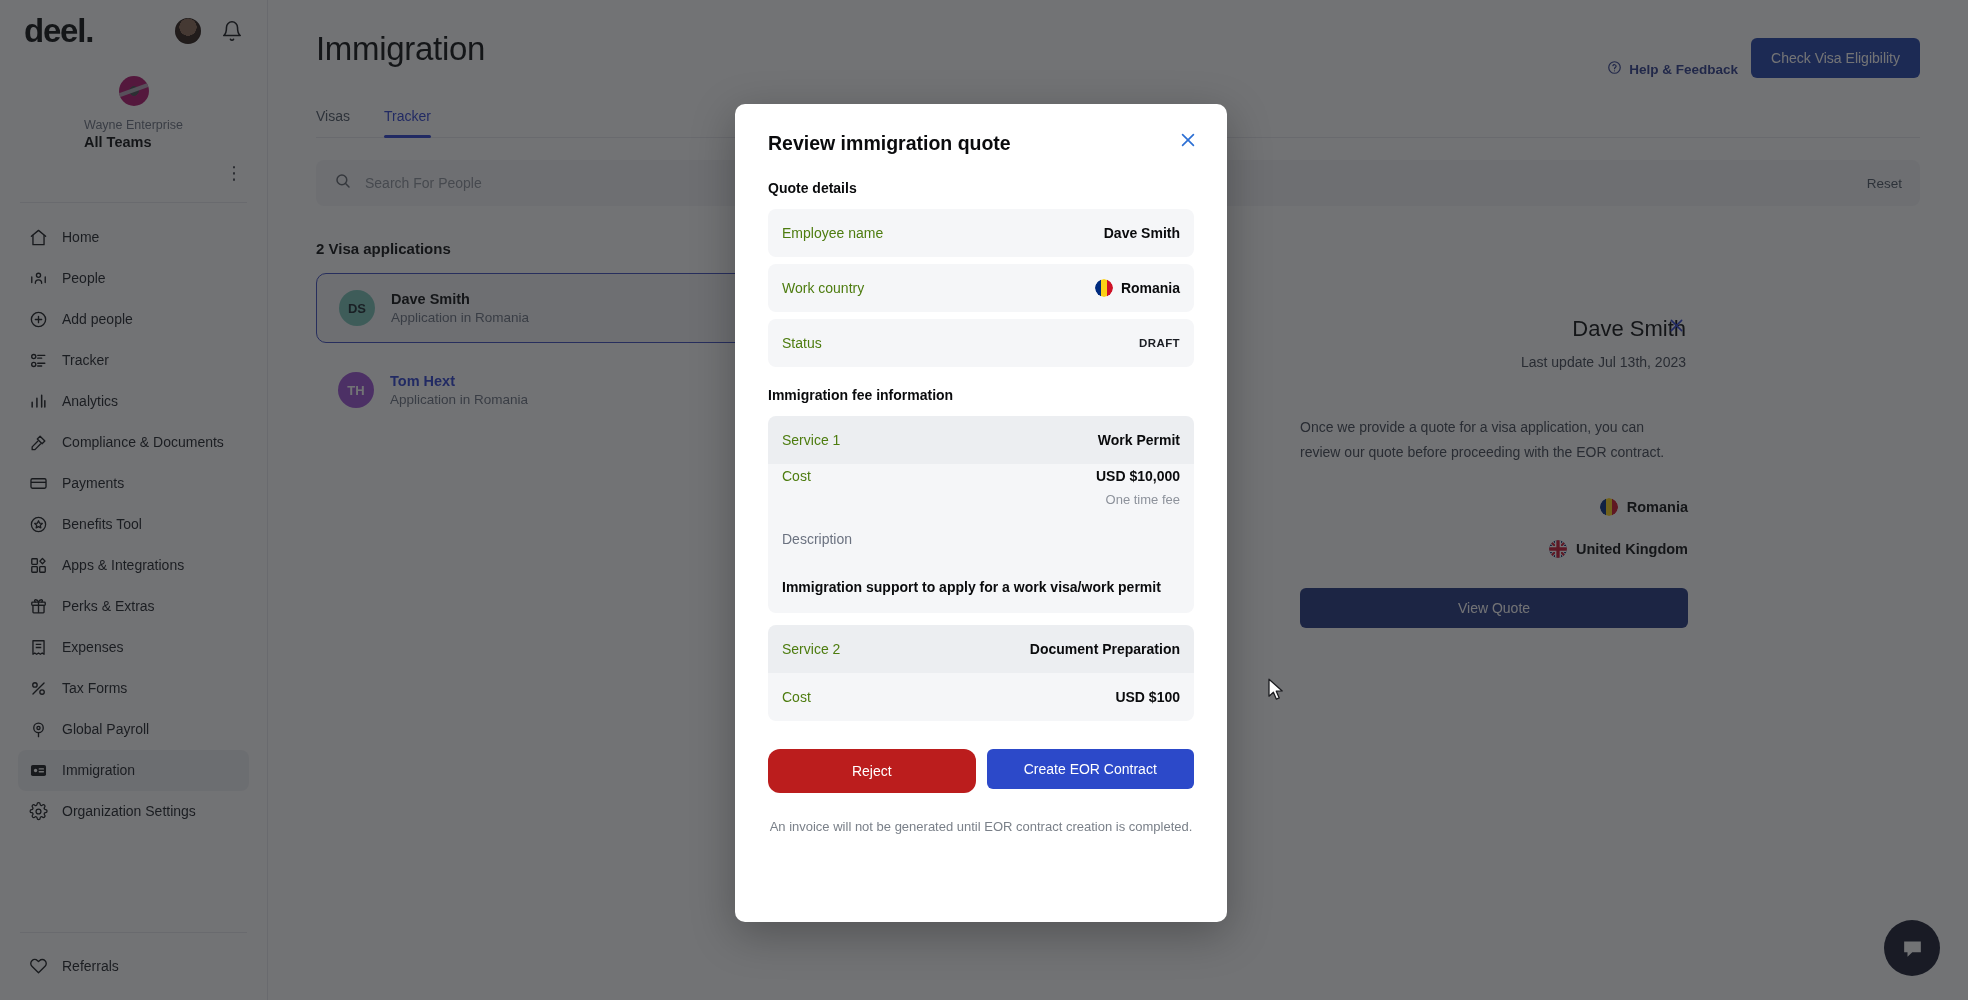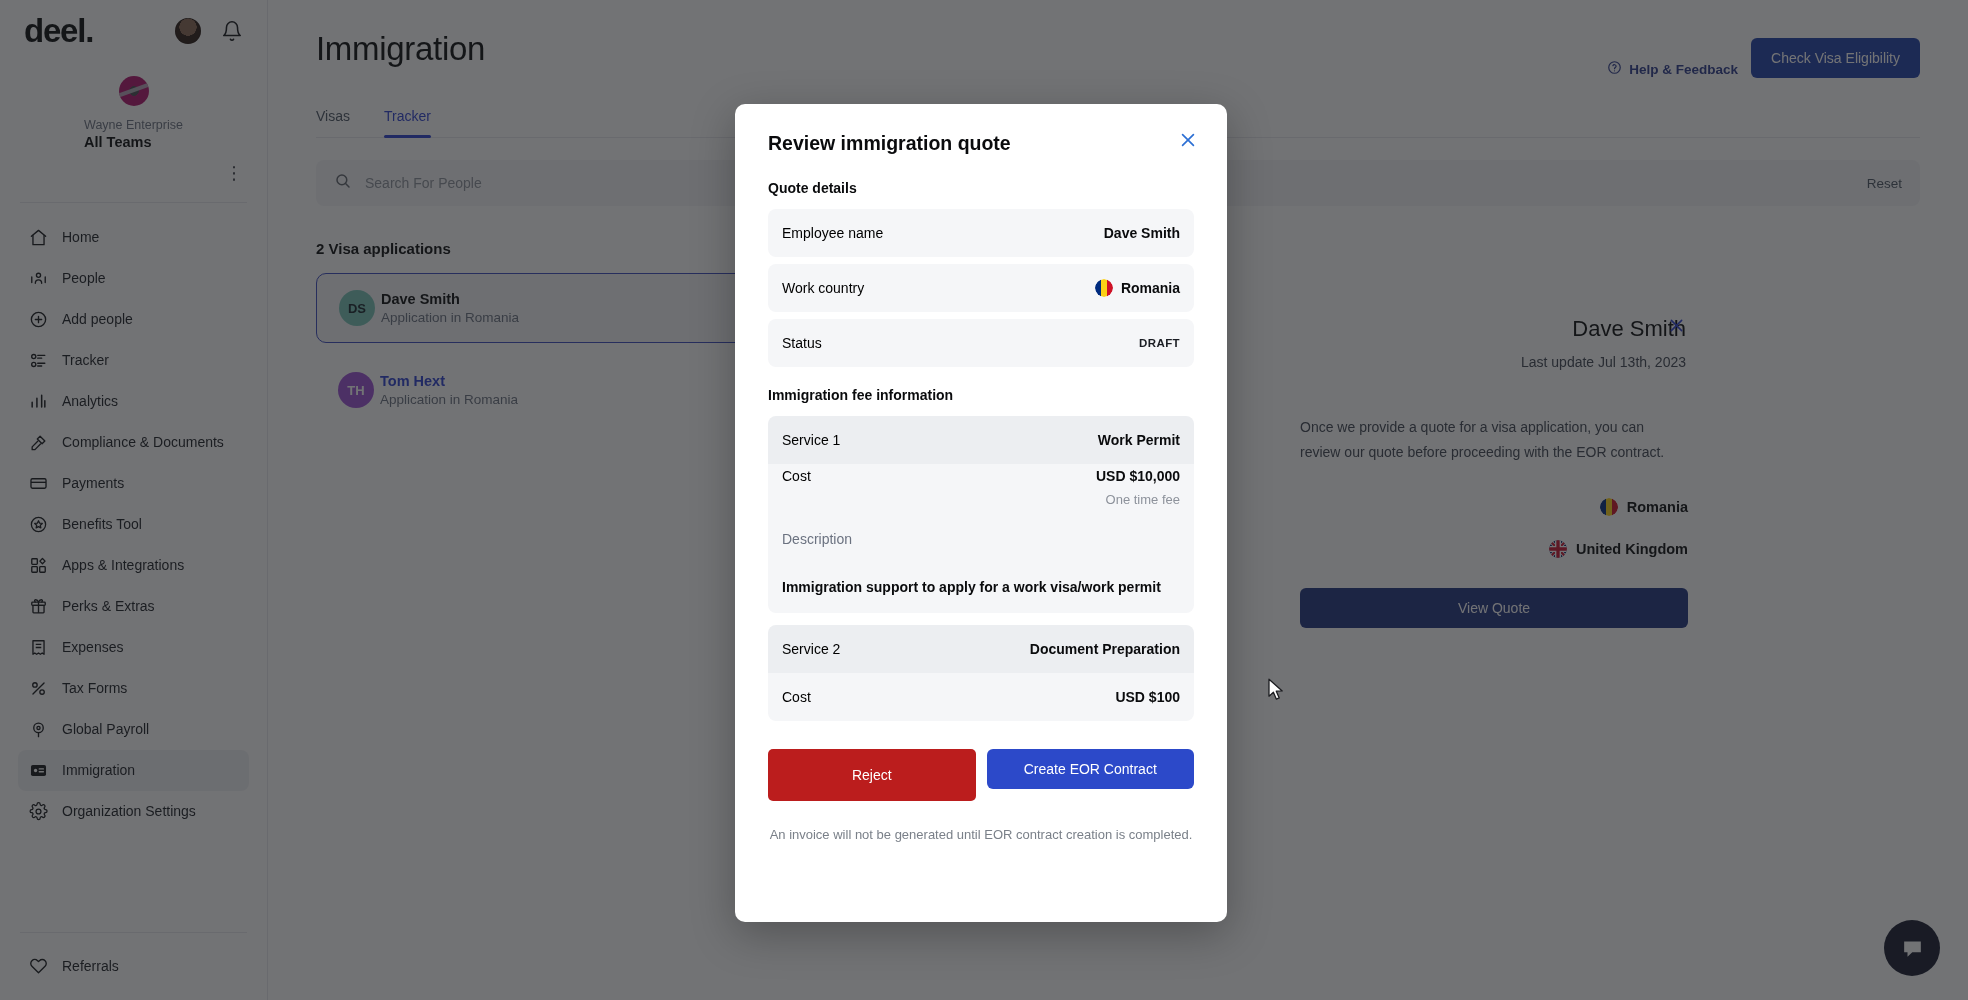--- a/index.html
+++ b/index.html
@@ -86,21 +86,21 @@
     margin-top: 22px; height: 46px; background: #f4f5f7; border-radius: 8px;
     display: flex; align-items: center; padding: 0 18px; gap: 13px;
   }
   .search-ph { font-size: 14px; color: #8d929b; }
   .reset-btn { margin-left: auto; font-size: 13.5px; color: #4b5563; cursor: pointer; }
 
   .list-area { margin-top: 34px; display: flex; gap: 0; }
   .app-list { width: 690px; flex: 0 0 690px; }
   .app-count { font-size: 15px; font-weight: 700; color: #0a0b0d; margin-bottom: 16px; }
   .app-card {
-    display: flex; align-items: center; gap: 6px; height: 70px;
+    display: flex; align-items: center; gap: 16px; height: 70px;
     padding: 0 22px; border-radius: 10px; cursor: pointer;
   }
   .app-card.selected { background: #f3f4f7; border: 1px solid #3b4ac0; }
   .app-avatar {
     width: 36px; height: 36px; border-radius: 50%; flex: 0 0 36px;
     display: flex; align-items: center; justify-content: center;
     font-size: 13px; font-weight: 600; color: #17232b;
   }
   .av-teal { background: #76c3b6; }
   .av-purple { background: #9b4fd4; color: #fff; }
@@ -157,36 +157,36 @@
 
   .sec-title { font-size: 14px; font-weight: 700; color: #0a0b0d; margin: 20px 0 13px 0; }
 
   .grp { border-radius: 8px; overflow: hidden; }
   .row {
     display: flex; align-items: center; justify-content: space-between;
     padding: 0 14px; height: 48px; background: #f5f6f8;
     font-size: 14px;
   }
   .row.shade { background: #eceef1; }
-  .row-lbl { color: #000000; }
+  .row-lbl { color: #4d7c0f; }
   .row-val { color: #0a0b0d; font-weight: 700; display: flex; align-items: center; gap: 8px; }
   .row-val.small { font-size: 11.5px; font-weight: 700; letter-spacing: .4px; color: #1a1d23; margin-left: 33px; }
   .grp-sep { height: 7px; background: #fff; }
 
   .costblock { background: #f5f6f8; padding: 4px 14px 14px 14px; }
   .cost-top { display: flex; align-items: center; justify-content: space-between; font-size: 14px; }
   .cost-sub { text-align: right; font-size: 13px; color: #8d929b; margin-top: 8px; }
   .descblock { background: #f5f6f8; padding: 10px 14px 18px 14px; }
   .desc-lbl { font-size: 14px; color: #6b7280; }
   .desc-val { font-size: 14px; color: #0a0b0d; font-weight: 700; margin-top: 32px; }
 
   .actions { display: flex; gap: 11px; margin-top: 28px; }
   .btn-reject {
-    flex: 1 1 0; height: 52px; background: #bb1d1d; color: #fff; border: none;
-    border-radius: 5px; font-size: 14px; font-family: inherit; cursor: pointer;
+    flex: 1 1 0; height: 44px; background: #bb1d1d; color: #fff; border: none;
+    border-radius: 12px; font-size: 14px; font-family: inherit; cursor: pointer;
   }
   .btn-eor {
     flex: 1 1 0; height: 40px; background: #2c49c9; color: #fff; border: none;
     border-radius: 6px; font-size: 14px; font-family: inherit; cursor: pointer;
   }
   .footnote { text-align: center; font-size: 13px; color: #7a8089; margin-top: 26px; }
 
   
   .cursor { position: absolute; z-index: 80; left: 1268px; top: 678px; pointer-events: none; }
 </style>

